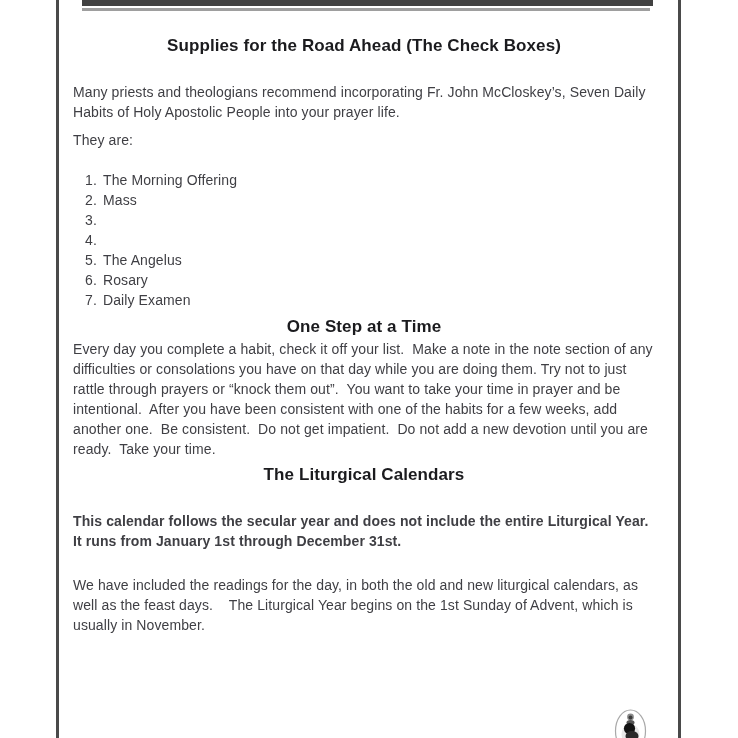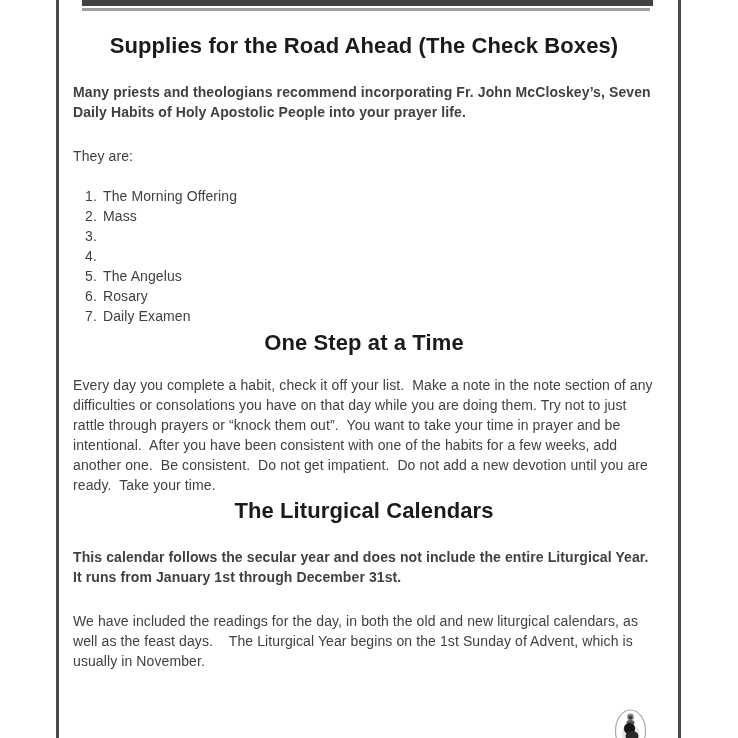--- a/index.html
+++ b/index.html
@@ -21,34 +21,34 @@
   .content {
     position: absolute;
     left: 73px; top: 0;
     width: 582px;
     font-size: 14px;
     line-height: 20px;
     letter-spacing: 0.1px;
   }
   .content p { white-space: pre-wrap; }
   h1, h2 {
-    font-size: 22px;
+    font-size: 17px;
     line-height: 24px;
     font-weight: 700;
     text-align: center;
     color: #1b1b1e;
     letter-spacing: 0.1px;
   }
   .mt-h1   { margin-top: 34px; }
-  .mt-p1   { margin-top: 24px; font-weight: bold; }
-  .mt-p2   { margin-top: 24px; }
+  .mt-p1   { margin-top: 24px; }
+  .mt-p2   { margin-top: 8px; }
   .mt-list { margin-top: 20px; }
   .mt-h2   { margin-top: 5px; }
   .mt-p3   { margin-top: 18px; }
-  .mt-p4   { margin-top: 20px; }
+  .mt-p4   { }
   .mt-h3   { margin-top: 4px; }
   .mt-p5   { margin-top: 24px; font-weight: bold; }
   .mt-p6   { margin-top: 24px; }
 
   ul.habits { list-style: none; }
   ul.habits li { display: flex; line-height: 20px; }
   ul.habits .num { flex: none; margin-left: 12px; width: 18px; }
 
   .figure-wrap { position: absolute; left: 613px; top: 707px; width: 36px; height: 46px; }
 </style>

